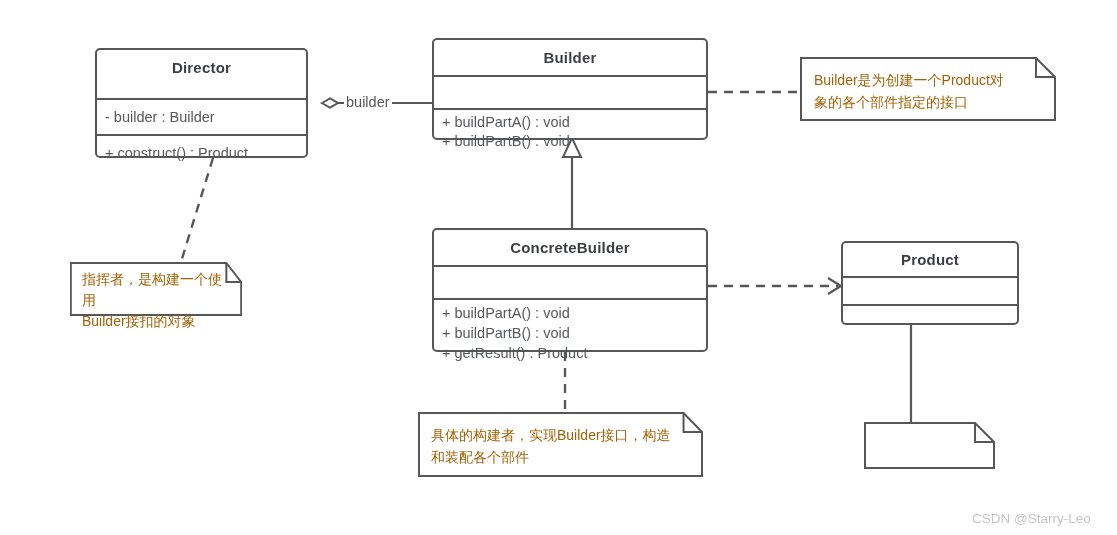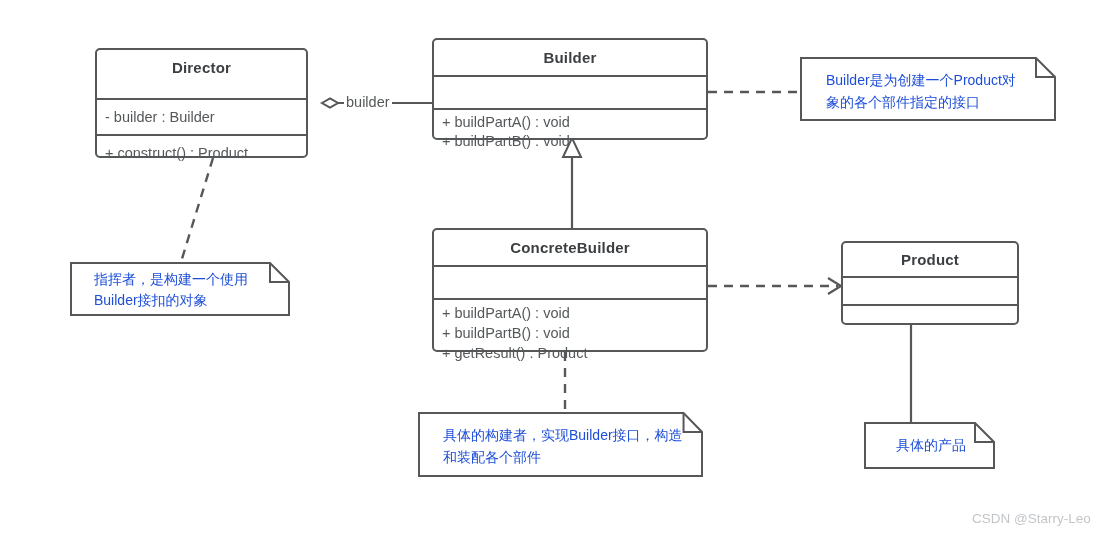--- a/index.html
+++ b/index.html
@@ -65,25 +65,24 @@
   }
   .note-shape {
     position: absolute;
     left: 0;
     top: 0;
     width: 100%;
     height: 100%;
   }
   .note-text {
     position: relative;
-    color: #1d4ed8;
+    color: #a16207;
     white-space: pre-line;
     box-sizing: border-box;
     z-index: 1;
-    margin-left: 12px;
   }
 
   
   .edge-label {
     position: absolute;
     color: #55585a;
     background: #ffffff;
     white-space: nowrap;
     z-index: 4;
     padding: 0 2px;
@@ -166,21 +165,21 @@
 
   <div class="uml-note" style="left:800px; top:57px; width:256px; height:64px;">
     <svg class="note-shape" viewBox="0 0 256 64" preserveAspectRatio="none">
       <path d="M1,1 L236,1 L255,20 L255,63 L1,63 Z" fill="#ffffff" stroke="#555759" stroke-width="2" vector-effect="non-scaling-stroke"></path>
       <path d="M236,1 L236,20 L255,20" fill="none" stroke="#555759" stroke-width="2" vector-effect="non-scaling-stroke"></path>
     </svg>
     <div class="note-text" style="padding:12px 20px 0 14px; font-size:14px; line-height:22px;">Builder是为创建一个Product对
 象的各个部件指定的接口</div>
   </div>
 
-  <div class="uml-note" style="left:70px; top:262px; width:220px; height:54px;">
+  <div class="uml-note" style="left:70px; top:262px; width:172px; height:54px;">
     <svg class="note-shape" viewBox="0 0 220 54" preserveAspectRatio="none">
       <path d="M1,1 L200,1 L219,20 L219,53 L1,53 Z" fill="#ffffff" stroke="#555759" stroke-width="2" vector-effect="non-scaling-stroke"></path>
       <path d="M200,1 L200,20 L219,20" fill="none" stroke="#555759" stroke-width="2" vector-effect="non-scaling-stroke"></path>
     </svg>
     <div class="note-text" style="padding:7px 20px 0 12px; font-size:14px; line-height:21px;">指挥者，是构建一个使用
 Builder接扣的对象</div>
   </div>
 
   <div class="uml-note" style="left:418px; top:412px; width:285px; height:65px;">
     <svg class="note-shape" viewBox="0 0 293 65" preserveAspectRatio="none">
@@ -189,18 +188,17 @@
     </svg>
     <div class="note-text" style="padding:12px 16px 0 13px; font-size:14px; line-height:22px;">具体的构建者，实现Builder接口，构造
 和装配各个部件</div>
   </div>
 
   <div class="uml-note" style="left:864px; top:422px; width:131px; height:47px;">
     <svg class="note-shape" viewBox="0 0 131 47" preserveAspectRatio="none">
       <path d="M1,1 L111,1 L130,20 L130,46 L1,46 Z" fill="#ffffff" stroke="#555759" stroke-width="2" vector-effect="non-scaling-stroke"></path>
       <path d="M111,1 L111,20 L130,20" fill="none" stroke="#555759" stroke-width="2" vector-effect="non-scaling-stroke"></path>
     </svg>
-    <div class="note-text" style="padding:13px 0 0 20px; font-size:14px; line-height:21px;">具体的产品</div>
   </div>
 
   <div class="watermark" style="left:972px; top:511px; font-size:13.5px; line-height:16px;">CSDN @Starry-Leo</div>
 
 </div>
 
 </body></html>

